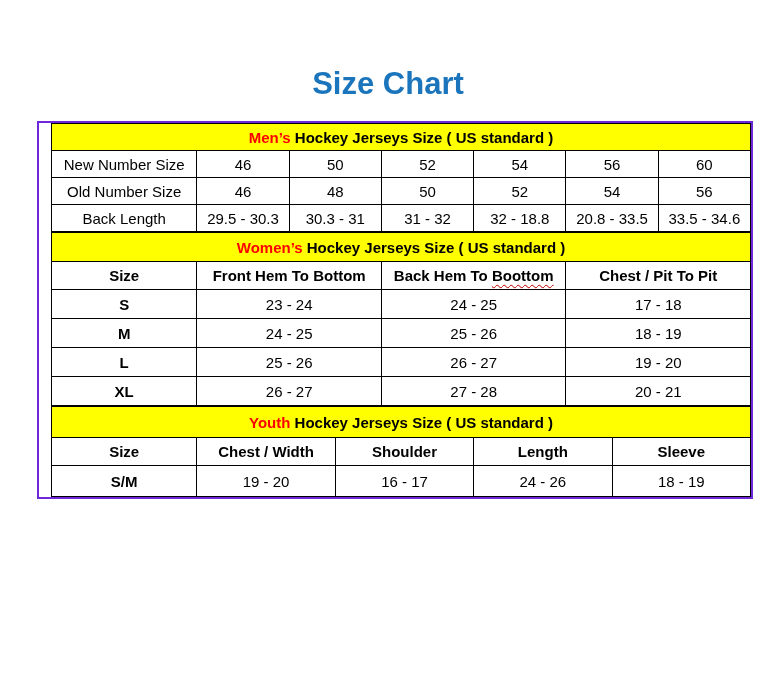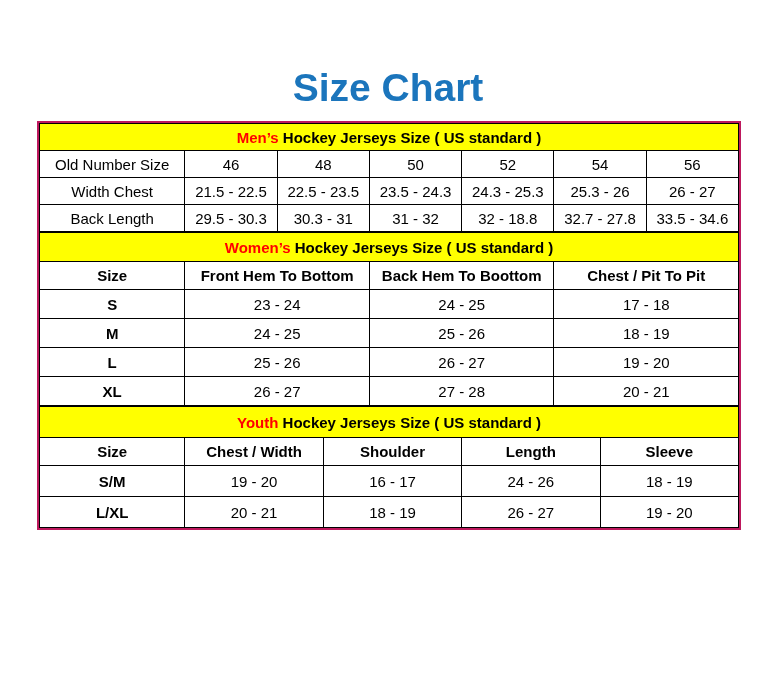--- a/index.html
+++ b/index.html
@@ -7,29 +7,30 @@
     width: 776px; height: 692px;
     position: relative;
     background: #ffffff;
     font-family: "Liberation Sans", "DejaVu Sans", sans-serif;
     color: #000;
   }
   .page-title {
     position: absolute;
     top: 66px; left: 0; width: 776px;
     text-align: center;
-    font-size: 39px;
+    font-size: 31px;
     font-weight: bold;
     color: #1b75bc;
   }
   .chart-wrap {
     position: absolute;
     left: 37px; top: 121px;
     width: 700px;
-    border: 2px solid #be185d;
+    border: 2px solid #6d28d9;
+    padding-left: 12px;
   }
   table.size-table {
     width: 100%;
     border-collapse: collapse;
     table-layout: fixed;
   }
   table.size-table th, table.size-table td {
     border: 1px solid #000;
     text-align: center;
     vertical-align: middle;
@@ -53,20 +54,21 @@
   .sec-men td   { height: 26px; }
   .sec-women th { height: 27px; }
   .sec-women td { height: 28px; }
   .sec-youth th { height: 27px; }
   .sec-youth td { height: 30px; }
   table.size-table th { font-weight: bold; }
   
   .sec-men tbody td:first-child { font-weight: normal; }
   .sec-women tbody td:first-child, .sec-youth tbody td:first-child { font-weight: bold; }
   .squiggle {
+    text-decoration: underline;
     text-decoration-style: wavy;
     text-decoration-color: #c00000;
     text-decoration-thickness: 1px;
     text-underline-offset: 3px;
     margin-top: 41px;
   }
 </style>
 </head>
 <body>
 
@@ -84,44 +86,44 @@
         <col style="width: 13.2%;">
         <col style="width: 13.2%;">
       </colgroup>
     <thead>
       <tr>
         <td class="band-cell band-men" colspan="7"><span class="band-accent">Men’s</span><span> Hockey Jerseys Size ( US standard )</span></td>
       </tr>
     </thead>
     <tbody>
         <tr>
+          <td>New Number Size</td>
+          <td>46</td>
+          <td>50</td>
+          <td>52</td>
+          <td>54</td>
+          <td>56</td>
+          <td>60</td>
+        </tr>
+        <tr>
           <td>Old Number Size</td>
           <td>46</td>
           <td>48</td>
           <td>50</td>
           <td>52</td>
           <td>54</td>
           <td>56</td>
         </tr>
         <tr>
-          <td>Width Chest</td>
-          <td>21.5 - 22.5</td>
-          <td>22.5 - 23.5</td>
-          <td>23.5 - 24.3</td>
-          <td>24.3 - 25.3</td>
-          <td>25.3 - 26</td>
-          <td>26 - 27</td>
-        </tr>
-        <tr>
           <td>Back Length</td>
           <td>29.5 - 30.3</td>
           <td>30.3 - 31</td>
           <td>31 - 32</td>
           <td>32 - 18.8</td>
-          <td>32.7 - 27.8</td>
+          <td>20.8 - 33.5</td>
           <td>33.5 - 34.6</td>
         </tr>
       </tbody>
   </table>
 
   <table class="size-table sec-women">
       <colgroup>
         <col style="width: 20.8%;">
         <col style="width: 26.4%;">
         <col style="width: 26.4%;">
@@ -187,23 +189,16 @@
         </tr>
     </thead>
     <tbody>
         <tr>
           <td>S/M</td>
           <td>19 - 20</td>
           <td>16 - 17</td>
           <td>24 - 26</td>
           <td>18 - 19</td>
         </tr>
-        <tr>
-          <td>L/XL</td>
-          <td>20 - 21</td>
-          <td>18 - 19</td>
-          <td>26 - 27</td>
-          <td>19 - 20</td>
-        </tr>
       </tbody>
   </table>
 
 </div>
 
 </body></html>

